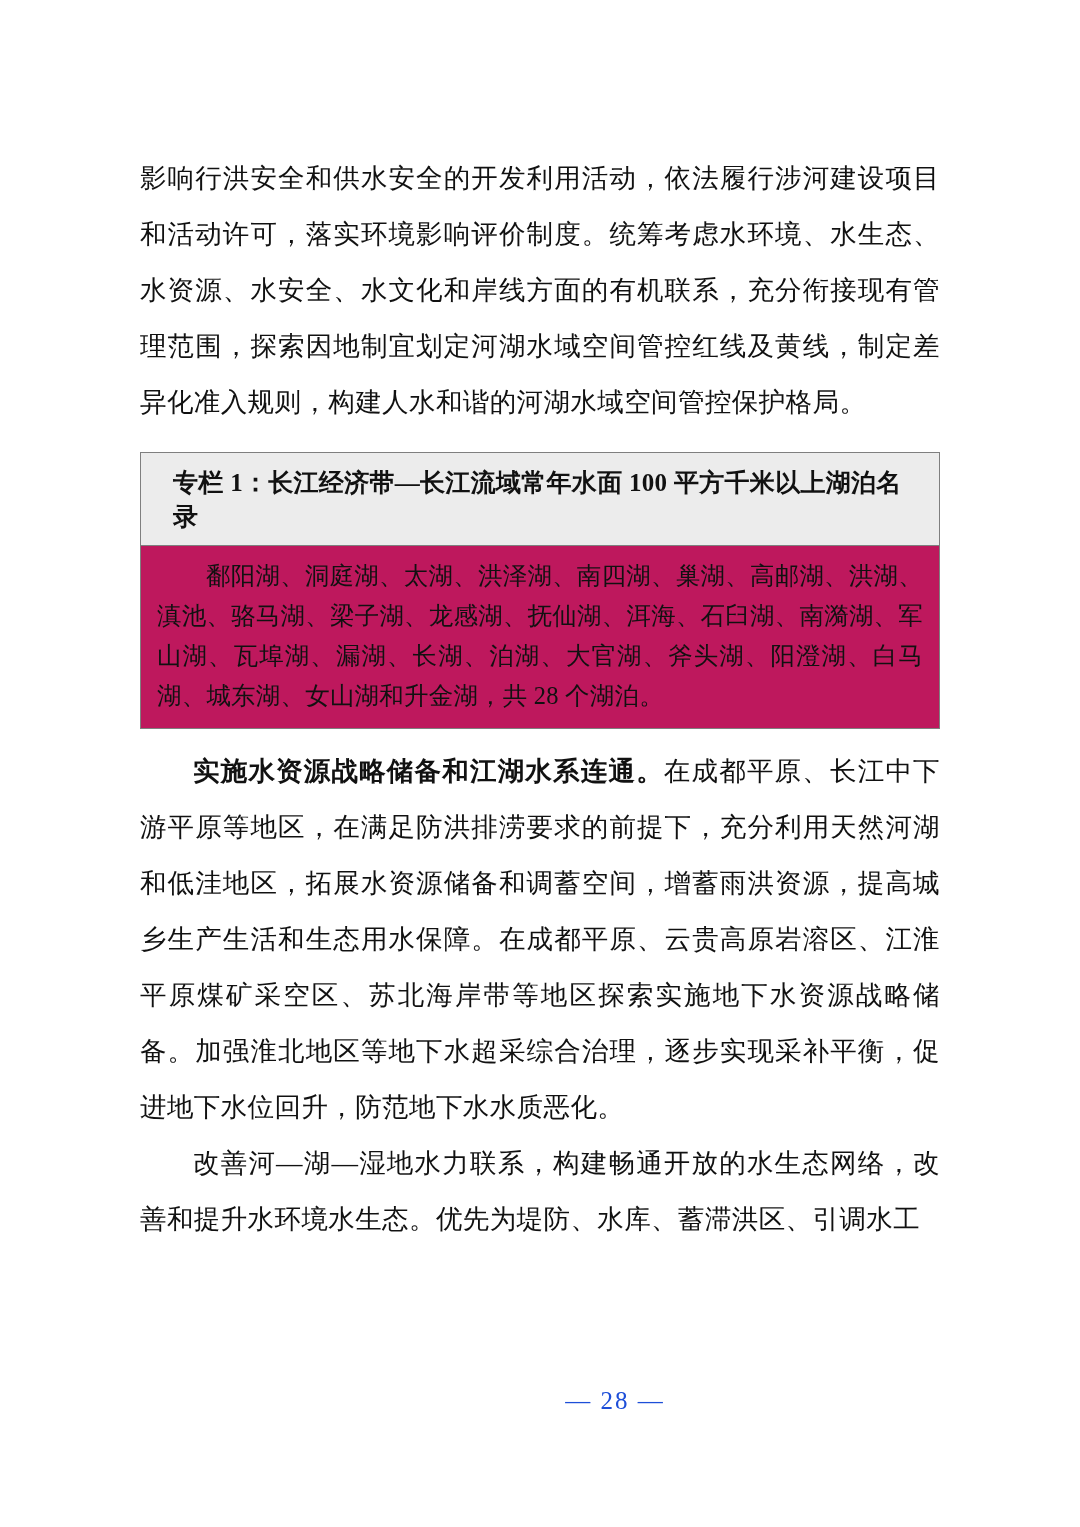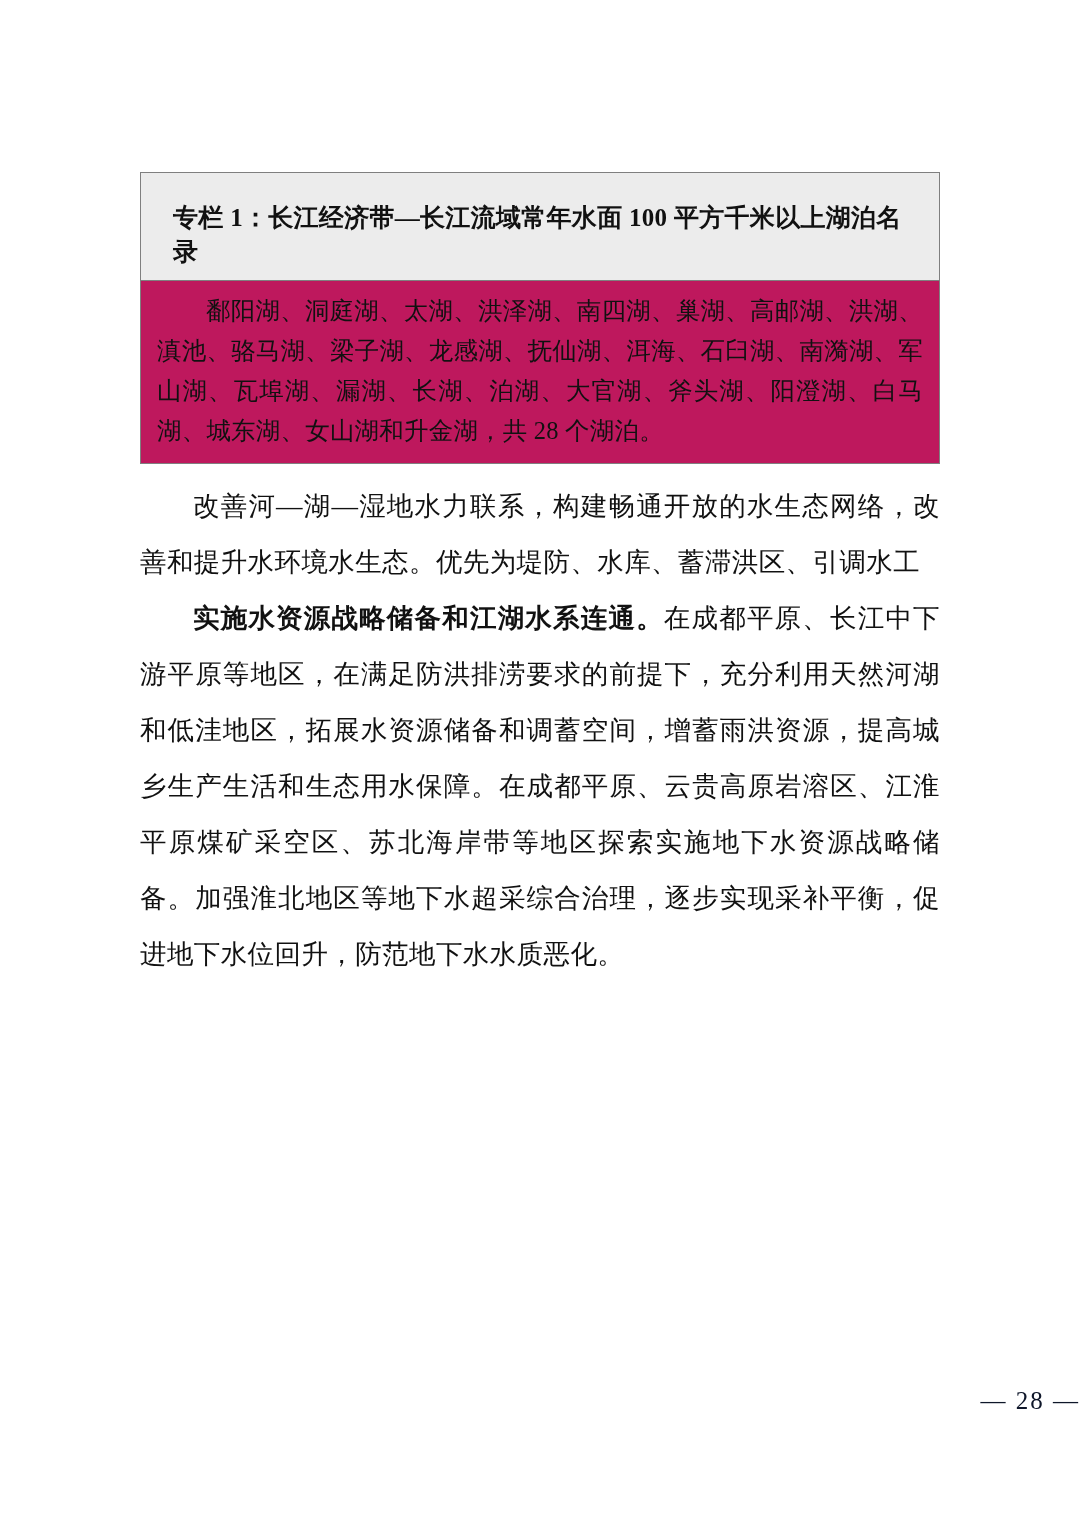--- a/index.html
+++ b/index.html
@@ -45,58 +45,59 @@
     border: 1px solid #7f7f7f;
     width: 100%;
     box-sizing: border-box;
   }
   .callout-title {
     background: #ececec;
     border-bottom: 1px solid #7f7f7f;
     font-size: 25px;
     font-weight: bold;
     line-height: 1.35;
-    padding: 28px 14px 11px 32px;
+    padding: 13px 14px 11px 32px;
     letter-spacing: 0.3px;
   }
   .callout-body {
     background: #be185d;
     font-size: 24.5px;
     line-height: 40px;
     padding: 10px 16px 12px 16px;
     text-align: justify;
     text-justify: inter-ideograph;
     text-indent: 49px;
     letter-spacing: 0.2px;
   }
   
   .footer {
     position: absolute;
     left: 0;
     bottom: 112px;
     width: 1080px;
-    text-align: right;
+    text-align: center;
     padding-left: 150px;
     box-sizing: border-box;
     font-size: 25px;
     letter-spacing: 2px;
-    color: #0f172a;
+    color: #1d4ed8;
   }
 </style>
 </head>
 <body>
 
 <div class="page">
 
+  <p class="body-para">影响行洪安全和供水安全的开发利用活动，依法履行涉河建设项目和活动许可，落实环境影响评价制度。统筹考虑水环境、水生态、水资源、水安全、水文化和岸线方面的有机联系，充分衔接现有管理范围，探索因地制宜划定河湖水域空间管控红线及黄线，制定差异化准入规则，构建人水和谐的河湖水域空间管控保护格局。</p>
 
   <div class="callout">
     <div class="callout-title">专栏 1：长江经济带—长江流域常年水面 100 平方千米以上湖泊名录</div>
     <div class="callout-body">鄱阳湖、洞庭湖、太湖、洪泽湖、南四湖、巢湖、高邮湖、洪湖、滇池、骆马湖、梁子湖、龙感湖、抚仙湖、洱海、石臼湖、南漪湖、军山湖、瓦埠湖、漏湖、长湖、泊湖、大官湖、斧头湖、阳澄湖、白马湖、城东湖、女山湖和升金湖，共 28 个湖泊。</div>
   </div>
 
 
+  <p class="body-para indent"><span class="bold-lead">实施水资源战略储备和江湖水系连通。</span><span>在成都平原、长江中下游平原等地区，在满足防洪排涝要求的前提下，充分利用天然河湖和低洼地区，拓展水资源储备和调蓄空间，增蓄雨洪资源，提高城乡生产生活和生态用水保障。在成都平原、云贵高原岩溶区、江淮平原煤矿采空区、苏北海岸带等地区探索实施地下水资源战略储备。加强淮北地区等地下水超采综合治理，逐步实现采补平衡，促进地下水位回升，防范地下水水质恶化。</span></p>
+
   <p class="body-para indent">改善河—湖—湿地水力联系，构建畅通开放的水生态网络，改善和提升水环境水生态。优先为堤防、水库、蓄滞洪区、引调水工</p>
-
-  <p class="body-para indent"><span class="bold-lead">实施水资源战略储备和江湖水系连通。</span><span>在成都平原、长江中下游平原等地区，在满足防洪排涝要求的前提下，充分利用天然河湖和低洼地区，拓展水资源储备和调蓄空间，增蓄雨洪资源，提高城乡生产生活和生态用水保障。在成都平原、云贵高原岩溶区、江淮平原煤矿采空区、苏北海岸带等地区探索实施地下水资源战略储备。加强淮北地区等地下水超采综合治理，逐步实现采补平衡，促进地下水位回升，防范地下水水质恶化。</span></p>
 
 </div>
 
 <div class="footer">— 28 —</div>
 
 </body></html>

